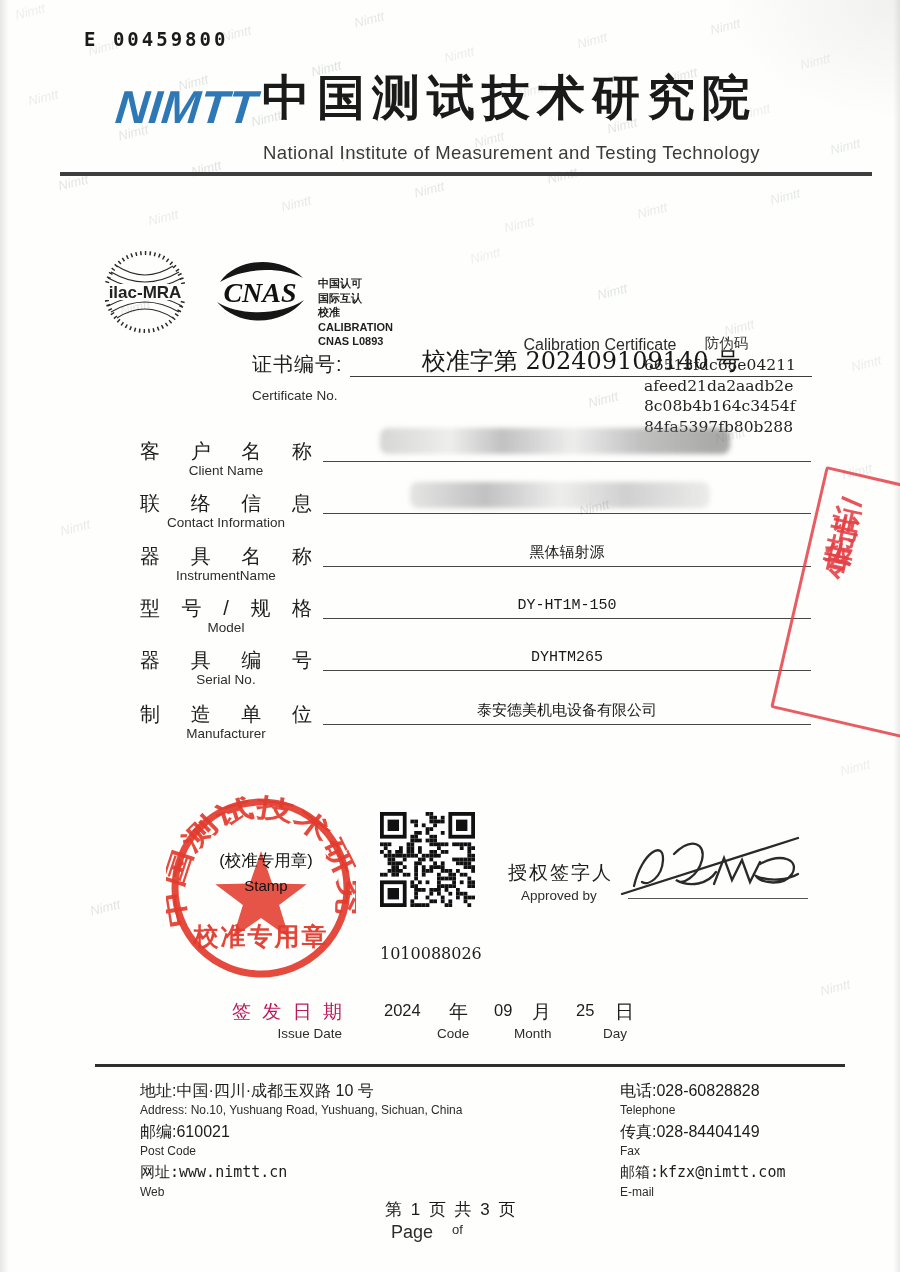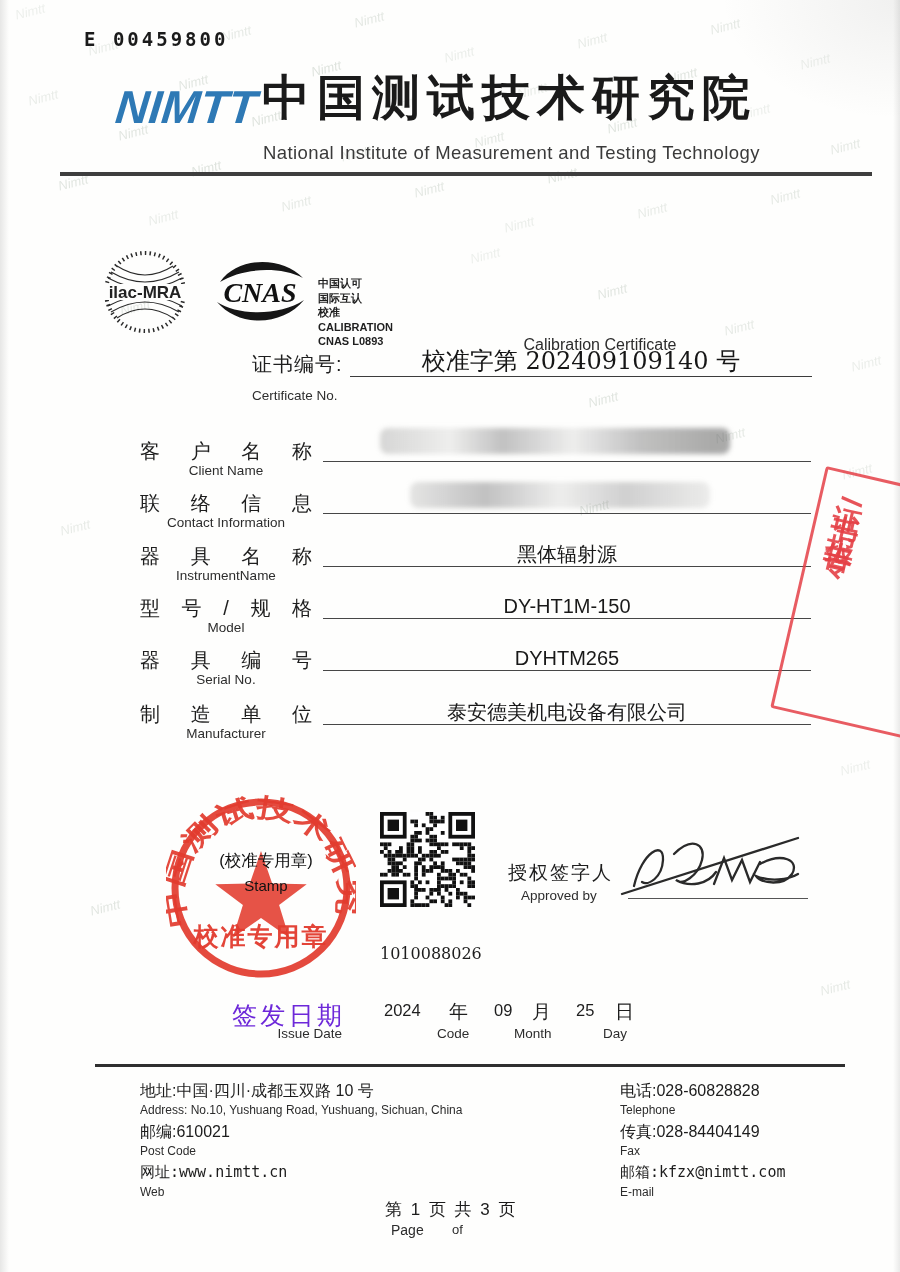--- a/index.html
+++ b/index.html
@@ -36,55 +36,55 @@
 
   
   .sec-block{left:644px;top:334px;width:165px;}
   .sec-label{text-align:center;font-size:14.5px;color:#333;margin-bottom:2px;}
   .sec-code{font-family:"DejaVu Serif",serif;font-size:15.5px;line-height:20.5px;color:#222;}
 
   
   .field-row{position:absolute;left:140px;width:680px;height:50px;z-index:2;}
   .f-label{position:absolute;left:0;top:0;width:172px;font-size:20px;color:#1e1e1e;text-align:justify;text-align-last:justify;}
   .f-label-en{position:absolute;left:0;top:25px;width:172px;text-align:center;font-size:13.5px;color:#2d2d2d;white-space:nowrap;}
-  .f-line{position:absolute;left:183px;top:-6px;width:488px;height:29px;border-bottom:1.4px solid #474747;text-align:center;font-family:Liberation Sans, sans-serif;font-size:20px;color:#191919;line-height:34px;}
+  .f-line{position:absolute;left:183px;top:-6px;width:488px;height:29px;border-bottom:1.4px solid #474747;text-align:center;font-family:Liberation Mono, monospace;font-size:15px;color:#191919;line-height:34px;}
   .redact{position:absolute;filter:blur(2.5px);border-radius:8px;}
   .redact.a{left:60px;top:-10px;width:350px;height:26px;
     background:linear-gradient(90deg,rgba(140,140,140,.35),rgba(190,190,190,.25) 20%,rgba(120,120,120,.45) 35%,rgba(200,200,200,.3) 55%,rgba(130,130,130,.5) 75%,rgba(100,100,100,.55) 95%);}
   .redact.b{left:85px;top:-8px;width:300px;height:26px;
     background:linear-gradient(90deg,rgba(170,170,170,.3),rgba(120,120,120,.45) 25%,rgba(200,200,200,.3) 50%,rgba(140,140,140,.4) 72%,rgba(190,190,190,.28));}
 
   
   .seal-printed-cn{left:196px;top:850px;width:140px;text-align:center;font-size:16.5px;color:#111;z-index:4;}
   .seal-printed-en{left:196px;top:877px;width:140px;text-align:center;font-size:15px;color:#111;z-index:4;}
   .seal-svg{left:166px;top:793px;z-index:3;}
   .qr-box{left:380px;top:812px;z-index:2;}
   .qr-number{left:380px;top:944px;font-family:"DejaVu Serif",serif;font-size:16px;color:#1d1d1d;}
   .approver-cn{left:508px;top:860px;font-size:19px;letter-spacing:2px;color:#1d1d1d;}
   .approver-en{left:521px;top:888px;font-size:13.5px;color:#2d2d2d;}
   .sig-line{left:628px;top:868px;width:180px;height:30px;border-bottom:1.3px solid #555;}
   .sig-svg{left:612px;top:822px;z-index:3;}
 
   
-  .issue-label-cn{left:232px;top:999px;width:110px;font-size:25px;color:#6d28d9;text-align:justify;text-align-last:justify;}
+  .issue-label-cn{left:232px;top:999px;width:110px;font-size:19px;color:#be185d;text-align:justify;text-align-last:justify;}
   .issue-label-en{left:232px;top:1026px;width:110px;text-align:right;font-size:13.5px;color:#2d2d2d;}
   .d-num{position:absolute;z-index:2;font-size:16.5px;color:#1d1d1d;top:1001px;}
   .d-unit{position:absolute;z-index:2;font-size:19px;color:#1d1d1d;top:999px;}
   .d-en{position:absolute;z-index:2;font-size:13.5px;color:#2d2d2d;top:1026px;}
 
   
   .footer-rule{left:95px;top:1064px;width:750px;height:2.5px;background:#2f2f2f;}
   .footer-col{position:absolute;z-index:2;top:1080px;}
   .footer-col.left{left:140px;}
   .footer-col.right{left:620px;}
   .ft-cn{font-size:16px;color:#1c1c1c;line-height:21px;}
   .ft-cn.mono{font-family:"DejaVu Sans Mono",monospace;font-size:15px;}
   .ft-en{font-size:12px;color:#2c2c2c;line-height:19px;margin-bottom:1px;}
   .page-cn{left:385px;top:1198px;font-size:17px;letter-spacing:2px;color:#1c1c1c;}
-  .page-en{left:391px;top:1222px;font-size:14px;color:#2c2c2c;}
+  .page-en{left:391px;top:1222px;font-size:18px;color:#2c2c2c;}
   .of-en{left:452px;top:1222px;font-size:13px;color:#2c2c2c;}
 
   
   .side-stamp{position:absolute;left:826px;top:466px;width:150px;height:248px;border:3.5px solid rgba(228,64,70,.85);border-radius:3px;transform:rotate(13deg);transform-origin:top left;z-index:2;display:flex;justify-content:flex-start;padding-left:10px;box-sizing:border-box;}
   .side-stamp-text{writing-mode:vertical-rl;font-size:29px;font-weight:bold;color:rgba(228,64,70,.9);letter-spacing:7px;margin-top:8px;}
 </style>
 </head>
 <body>
 
 <div class="page">
@@ -168,20 +168,27 @@
     <div>CALIBRATION</div>
     <div>CNAS L0893</div>
   </div>
 
   <div class="z title-en">Calibration Certificate</div>
 
   <div class="z cert-label-cn">证书编号:</div>
   <div class="z cert-value">校准字第 202409109140 号</div>
   <div class="z cert-label-en">Certificate No.</div>
 
+  <div class="z sec-block">
+    <div class="sec-label">防伪码</div>
+    <div class="sec-code">66513fdc68e04211</div>
+    <div class="sec-code">afeed21da2aadb2e</div>
+    <div class="sec-code">8c08b4b164c3454f</div>
+    <div class="sec-code">84fa5397fb80b288</div>
+  </div>
 
   <div class="field-row" style="top:490px">
     <div class="f-label">联络信息</div>
     <div class="f-label-en">Contact Information</div>
     <div class="f-line"></div>
     <div class="redact b" style="left:270px"></div>
   </div>
   <div class="field-row" style="top:438px">
     <div class="f-label">客户名称</div>
     <div class="f-label-en">Client Name</div>

